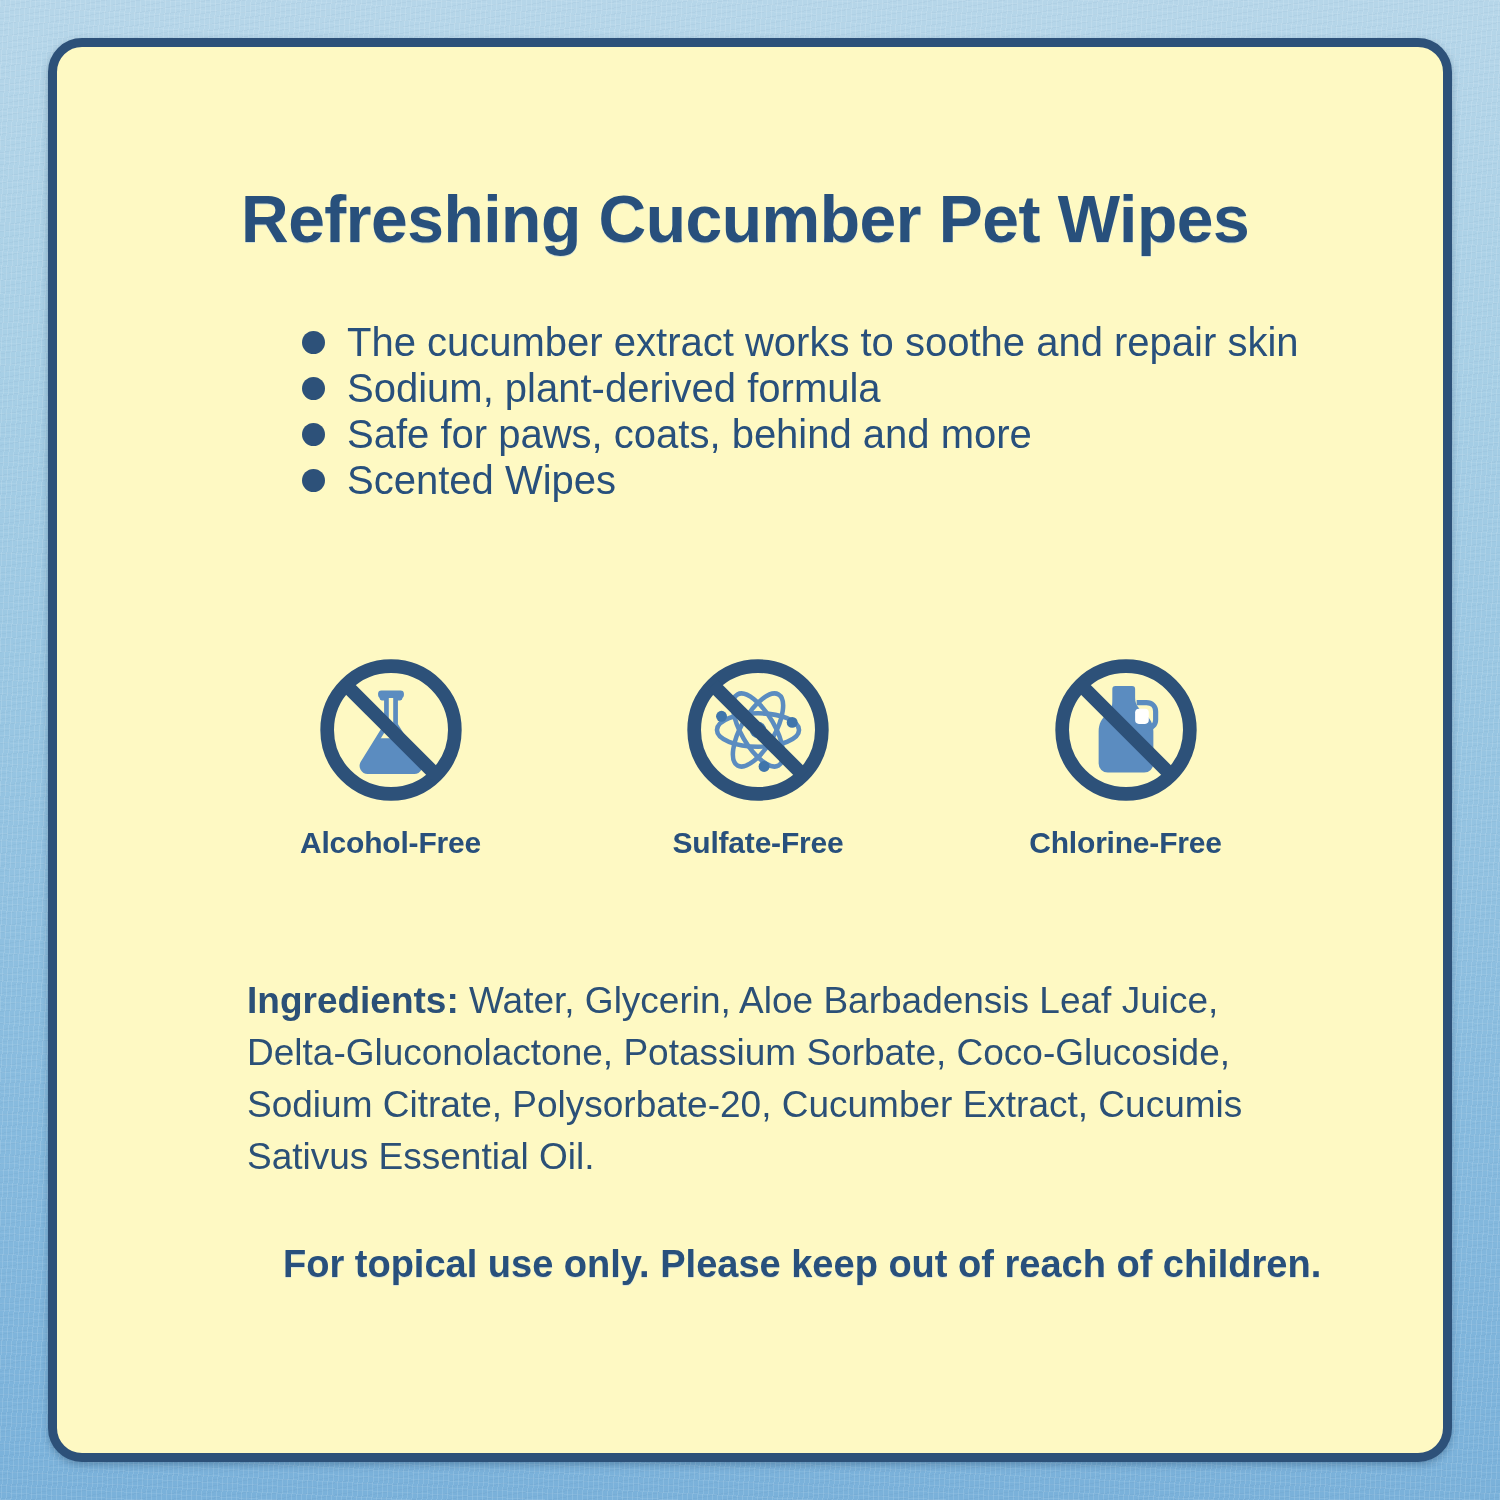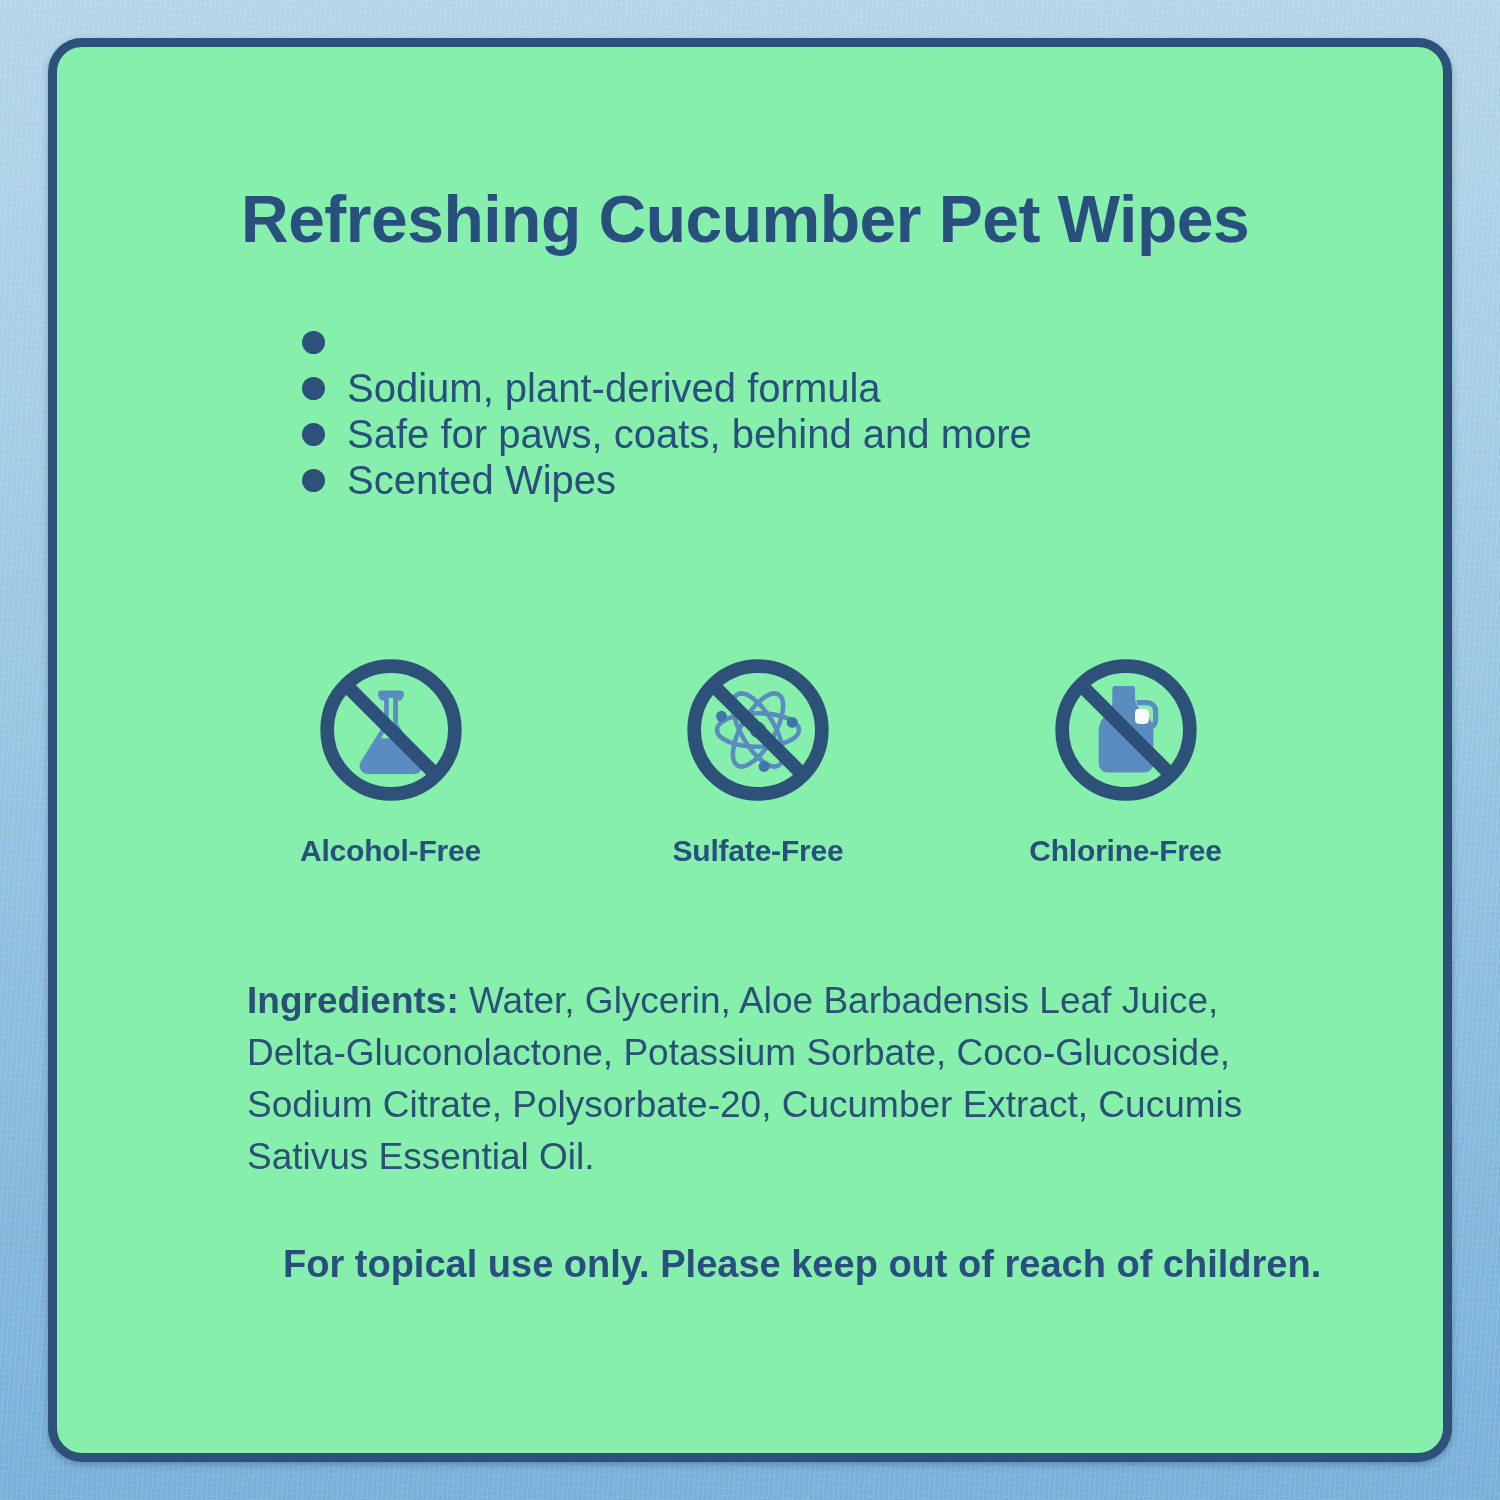--- a/index.html
+++ b/index.html
@@ -21,21 +21,21 @@
     background-image:
       repeating-linear-gradient(94deg, rgba(255,255,255,.35) 0px, rgba(255,255,255,.35) 1px, rgba(0,0,0,0) 1px, rgba(0,0,0,0) 5px),
       repeating-linear-gradient(3deg, rgba(255,255,255,.22) 0px, rgba(255,255,255,.22) 1px, rgba(0,0,0,0) 1px, rgba(0,0,0,0) 7px),
       repeating-linear-gradient(170deg, rgba(40,70,100,.10) 0px, rgba(40,70,100,.10) 1px, rgba(0,0,0,0) 1px, rgba(0,0,0,0) 6px);
   }
 
   #card {
     position:absolute;
     left:48px; top:38px;
     width:1404px; height:1424px;
-    background:#86efac;
+    background:#fef9c3;
     border:9px solid #2d5179;
     border-radius:34px;
     box-shadow:0 3px 7px rgba(20,50,80,.30);
     overflow:hidden;
   }
 
   
   #title {
     position:absolute;
     left:184px; top:134px;
@@ -82,21 +82,21 @@
     align-items:flex-start;
   }
   .badge {
     width:215px;
     display:flex;
     flex-direction:column;
     align-items:center;
   }
   .badge-mark { width:152px; height:152px; display:block; }
   .badge-label {
-    margin-top:28px;
+    margin-top:20px;
     font-size:30px;
     font-weight:700;
     color:#28507c;
     white-space:nowrap;
     letter-spacing:-0.2px;
   }
 
   
   #ingredients {
     position:absolute;
@@ -127,20 +127,21 @@
 <div id="texture"></div>
 
 <div id="card">
 
   <h1 id="title">Refreshing Cucumber Pet Wipes</h1>
 
   <ul id="bullets">
 
     <li class="bullet-row">
       <span class="bullet-dot"></span>
+      <span>The cucumber extract works to soothe and repair skin</span>
     </li>
 
     <li class="bullet-row">
       <span class="bullet-dot"></span>
       <span>Sodium, plant-derived formula</span>
     </li>
 
     <li class="bullet-row">
       <span class="bullet-dot"></span>
       <span>Safe for paws, coats, behind and more</span>

